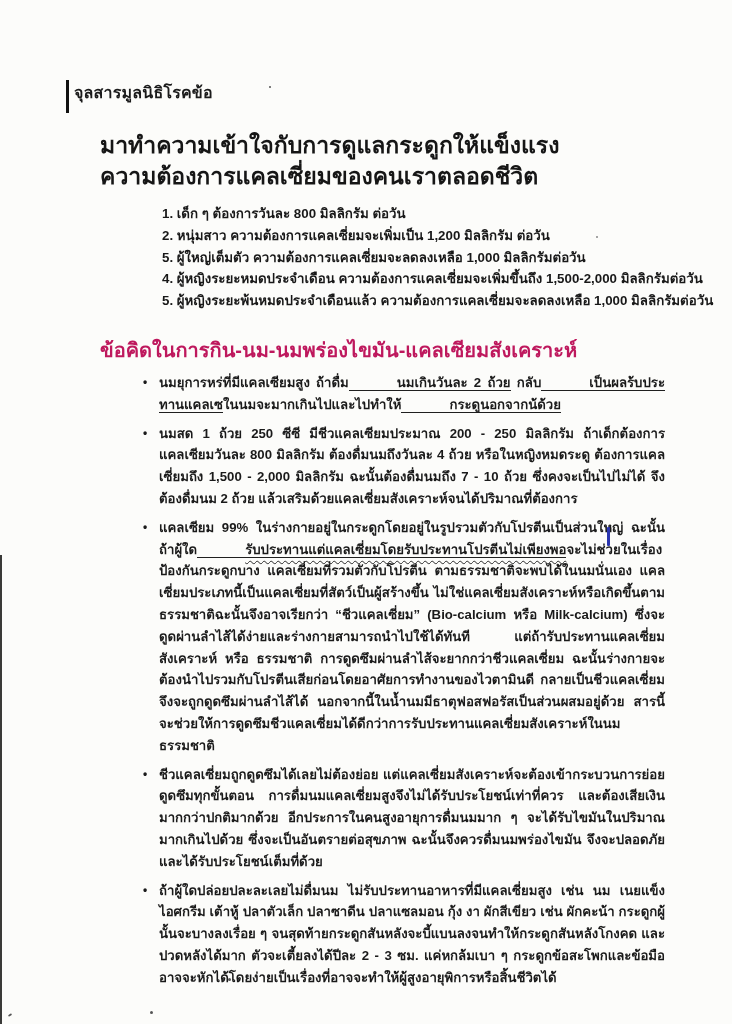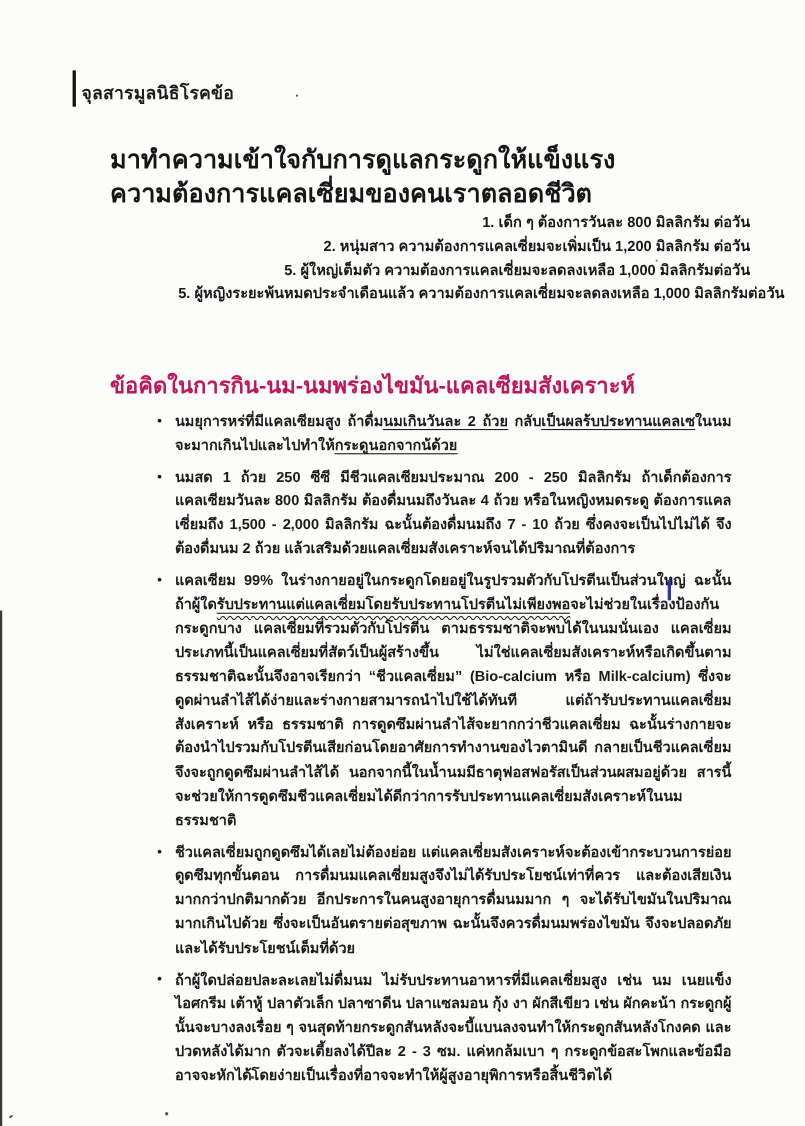--- a/index.html
+++ b/index.html
@@ -10,40 +10,40 @@
   }
   
   .edge-line{position:absolute;left:0;top:555px;width:2px;height:469px;background:#3a3a38;}
   .speck{position:absolute;background:#555;border-radius:50%;}
   .s1{left:228px;top:978px;width:3px;height:3px;}
   .s2{left:150px;top:1011px;width:3px;height:3px;}
   .s3{left:8px;top:1014px;width:4px;height:2px;transform:rotate(-30deg);}
   .s4{left:269px;top:86px;width:2px;height:2px;}
   .s5{left:596px;top:236px;width:2px;height:2px;background:#888;}
 
-  .masthead{position:absolute;left:66px;top:64px;display:flex;align-items:flex-end;}
+  .masthead{position:absolute;left:66px;top:80px;display:flex;align-items:flex-start;}
   .masthead-bar{width:3px;height:33px;background:#111;margin-right:5px;}
   .masthead-text{font-size:16px;font-weight:700;letter-spacing:.2px;}
 
   .title{position:absolute;left:100px;top:130px;width:560px;
     font-size:23px;font-weight:700;line-height:31px;color:#161616;}
 
-  .num-list{position:absolute;left:162px;top:191px;width:520px;
-    font-size:13.3px;font-weight:700;line-height:21.8px;color:#181818;text-align:right;}
+  .num-list{position:absolute;left:162px;top:203px;width:520px;
+    font-size:13.3px;font-weight:700;line-height:21.8px;color:#181818;}
   .num-item{white-space:nowrap;}
 
   .section-heading{position:absolute;left:100px;top:334px;width:560px;
     font-size:20px;font-weight:700;color:#be185d;}
 
   .bullets{position:absolute;left:143px;top:372px;width:522px;
     font-size:13.2px;font-weight:600;line-height:21.8px;color:#1a1a1a;}
   .bullet-item{display:flex;margin-bottom:7px;}
   .marker{width:16px;flex:0 0 16px;font-size:12px;line-height:21.8px;}
   .bullet-text{flex:1;text-align:justify;}
-  .u{border-bottom:1.6px solid #1f1f1f;}
+  .u{border-bottom:1.6px solid #1f1f1f;padding-left:48px;}
   .w{text-decoration:underline wavy 1.1px #2a2a2a;text-underline-offset:6px;
      -webkit-text-decoration:underline wavy #2a2a2a;text-decoration-skip-ink:none;}
 
   .pen-mark{position:absolute;left:607px;top:527px;width:2.5px;height:19px;border-radius:1px;}
 </style>
 </head>
 <body>
 
 <div class="page">
 
@@ -61,20 +61,21 @@
 
   <div class="title">
     <div>มาทำความเข้าใจกับการดูแลกระดูกให้แข็งแรง</div>
     <div>ความต้องการแคลเซี่ยมของคนเราตลอดชีวิต</div>
   </div>
 
   <div class="num-list">
       <div class="num-item">1. เด็ก ๆ ต้องการวันละ 800 มิลลิกรัม ต่อวัน</div>
       <div class="num-item">2. หนุ่มสาว ความต้องการแคลเซี่ยมจะเพิ่มเป็น 1,200 มิลลิกรัม ต่อวัน</div>
       <div class="num-item">5. ผู้ใหญ่เต็มตัว  ความต้องการแคลเซี่ยมจะลดลงเหลือ 1,000 มิลลิกรัมต่อวัน</div>
+      <div class="num-item">4. ผู้หญิงระยะหมดประจำเดือน ความต้องการแคลเซี่ยมจะเพิ่มขึ้นถึง 1,500-2,000 มิลลิกรัมต่อวัน</div>
       <div class="num-item">5. ผู้หญิงระยะพ้นหมดประจำเดือนแล้ว ความต้องการแคลเซี่ยมจะลดลงเหลือ 1,000 มิลลิกรัมต่อวัน</div>
     </div>
 
   <div class="section-heading">ข้อคิดในการกิน-นม-นมพร่องไขมัน-แคลเซียมสังเคราะห์</div>
 
   <div class="bullets">
       <div class="bullet-item">
         <span class="marker">•</span>
         <span class="bullet-text"><span>นมยุการหร่ที่มีแคลเซียมสูง ถ้าดื่ม</span><span class="u">นมเกินวันละ 2 ถ้วย</span><span> กลับ</span><span class="u">เป็นผลร้บประทานแคลเซ</span><span>ในนมจะมากเกินไปและไปทำให้</span><span class="u">กระดูนอกจากน้ด้วย</span></span>
       </div>

